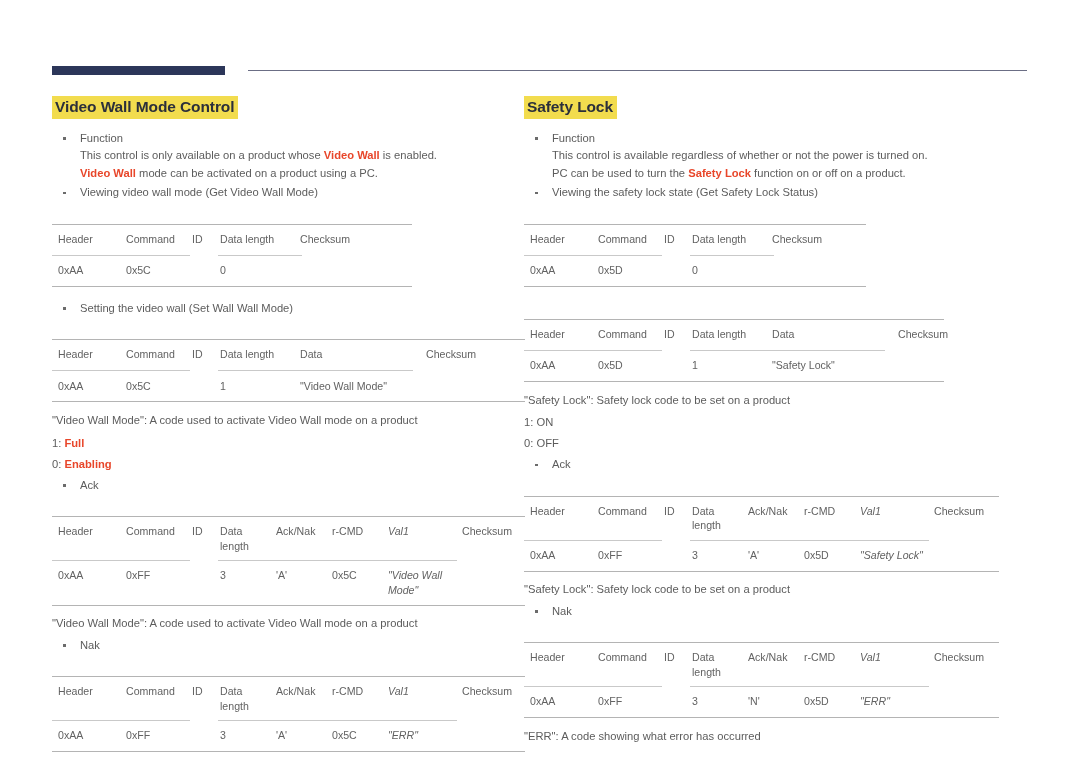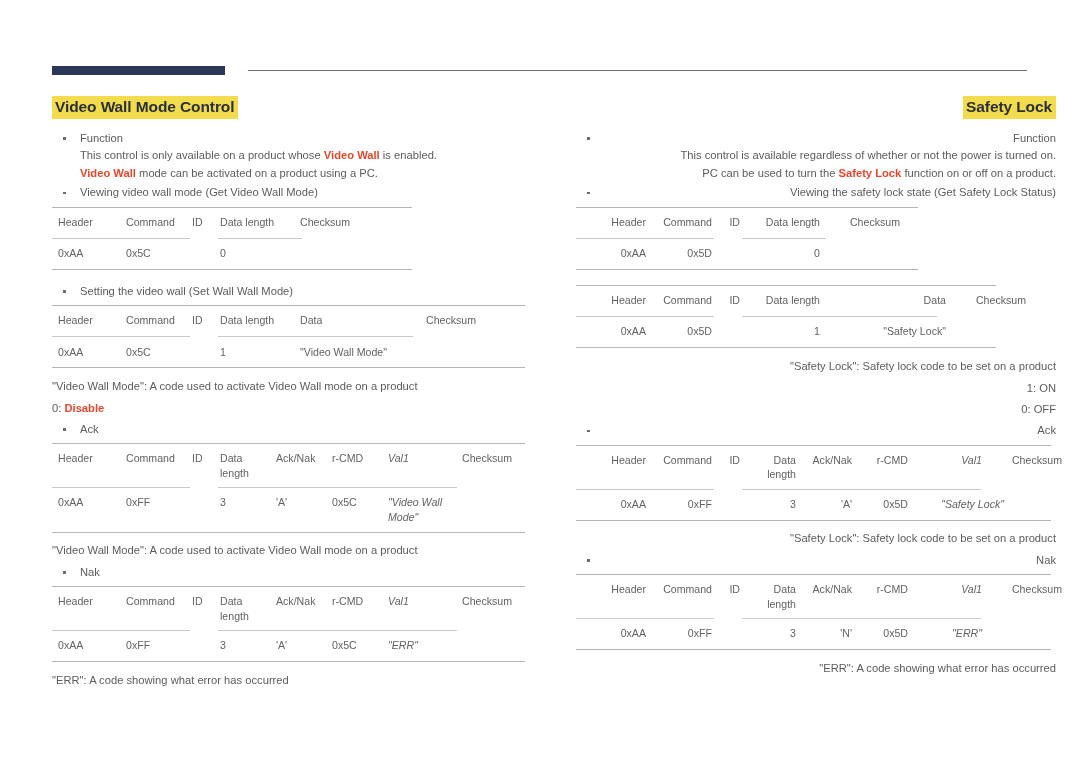--- a/index.html
+++ b/index.html
@@ -36,21 +36,21 @@
     background: #6b6e85;
   }
 
   
   .col {
     position: absolute;
     top: 96px;
     width: 480px;
   }
   .col-left  { left: 52px; }
-  .col-right { left: 576px; text-align: right; }
+  .col-right { left: 524px; }
 
   
   .sec-title {
     display: inline-block;
     font-size: 15.5px;
     font-weight: bold;
     color: #2b2f3a;
     background: #f2dc4e;
     padding: 1px 4px 2px 3px;
     line-height: 1.28;
@@ -83,21 +83,21 @@
     color: #5c5c5c;
     margin: 0;
     white-space: nowrap;
   }
   .kv { font-size: 11.2px; line-height: 18px; color: #5c5c5c; }
 
   
   .tbl {
     position: relative;
     width: 100%;
-    margin-top: 5px;
+    margin-top: 22px;
   }
   .tbl .rule {
     position: absolute;
     height: 1px;
     background: #c9c9c9;
   }
   .tbl .rule.dark { background: #b4b4b4; }
   .trow {
     position: relative;
     display: flex;
@@ -195,23 +195,27 @@
         <span class="cell c-dlen">1</span>
         <span class="cell c-data">"Video Wall Mode"</span>
         <span class="cell c-chk"></span>
       </div>
       <div class="rule dark" style="left:0; top:62px; width:473px;"></div>
       <div class="tbl-foot"></div>
     </div>
 
     <div class="note">"Video Wall Mode": A code used to activate Video Wall mode on a product</div>
 
+    <div class="kv" style="margin-top:4px;">
+      <span>1:</span>
+      <span class="accent">Full</span>
+    </div>
     <div class="kv" style="margin-top:3px; margin-bottom:4px;">
       <span>0:</span>
-      <span class="accent">Disable</span>
+      <span class="accent">Enabling</span>
     </div>
 
     <div class="bullet">
       <span class="ln">Ack</span>
     </div>
 
     
     <div class="tbl" style="width:473px;">
       <div class="rule dark" style="left:0; top:0; width:473px;"></div>
       <div class="trow head" style="height:44px;">

